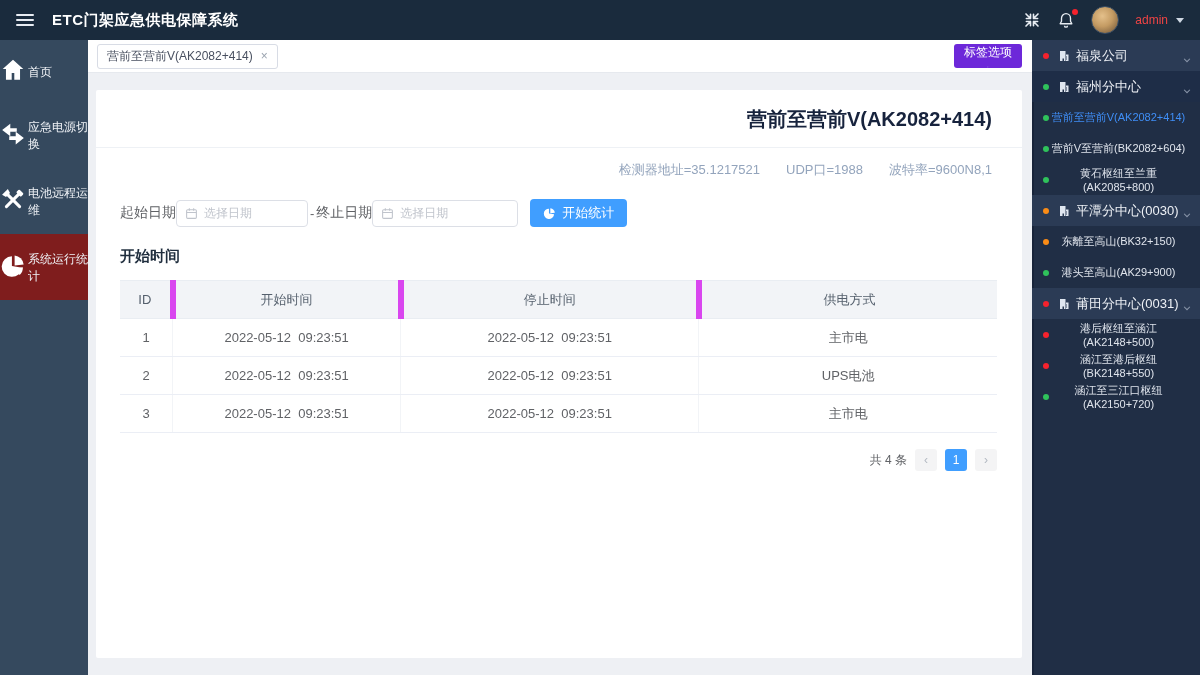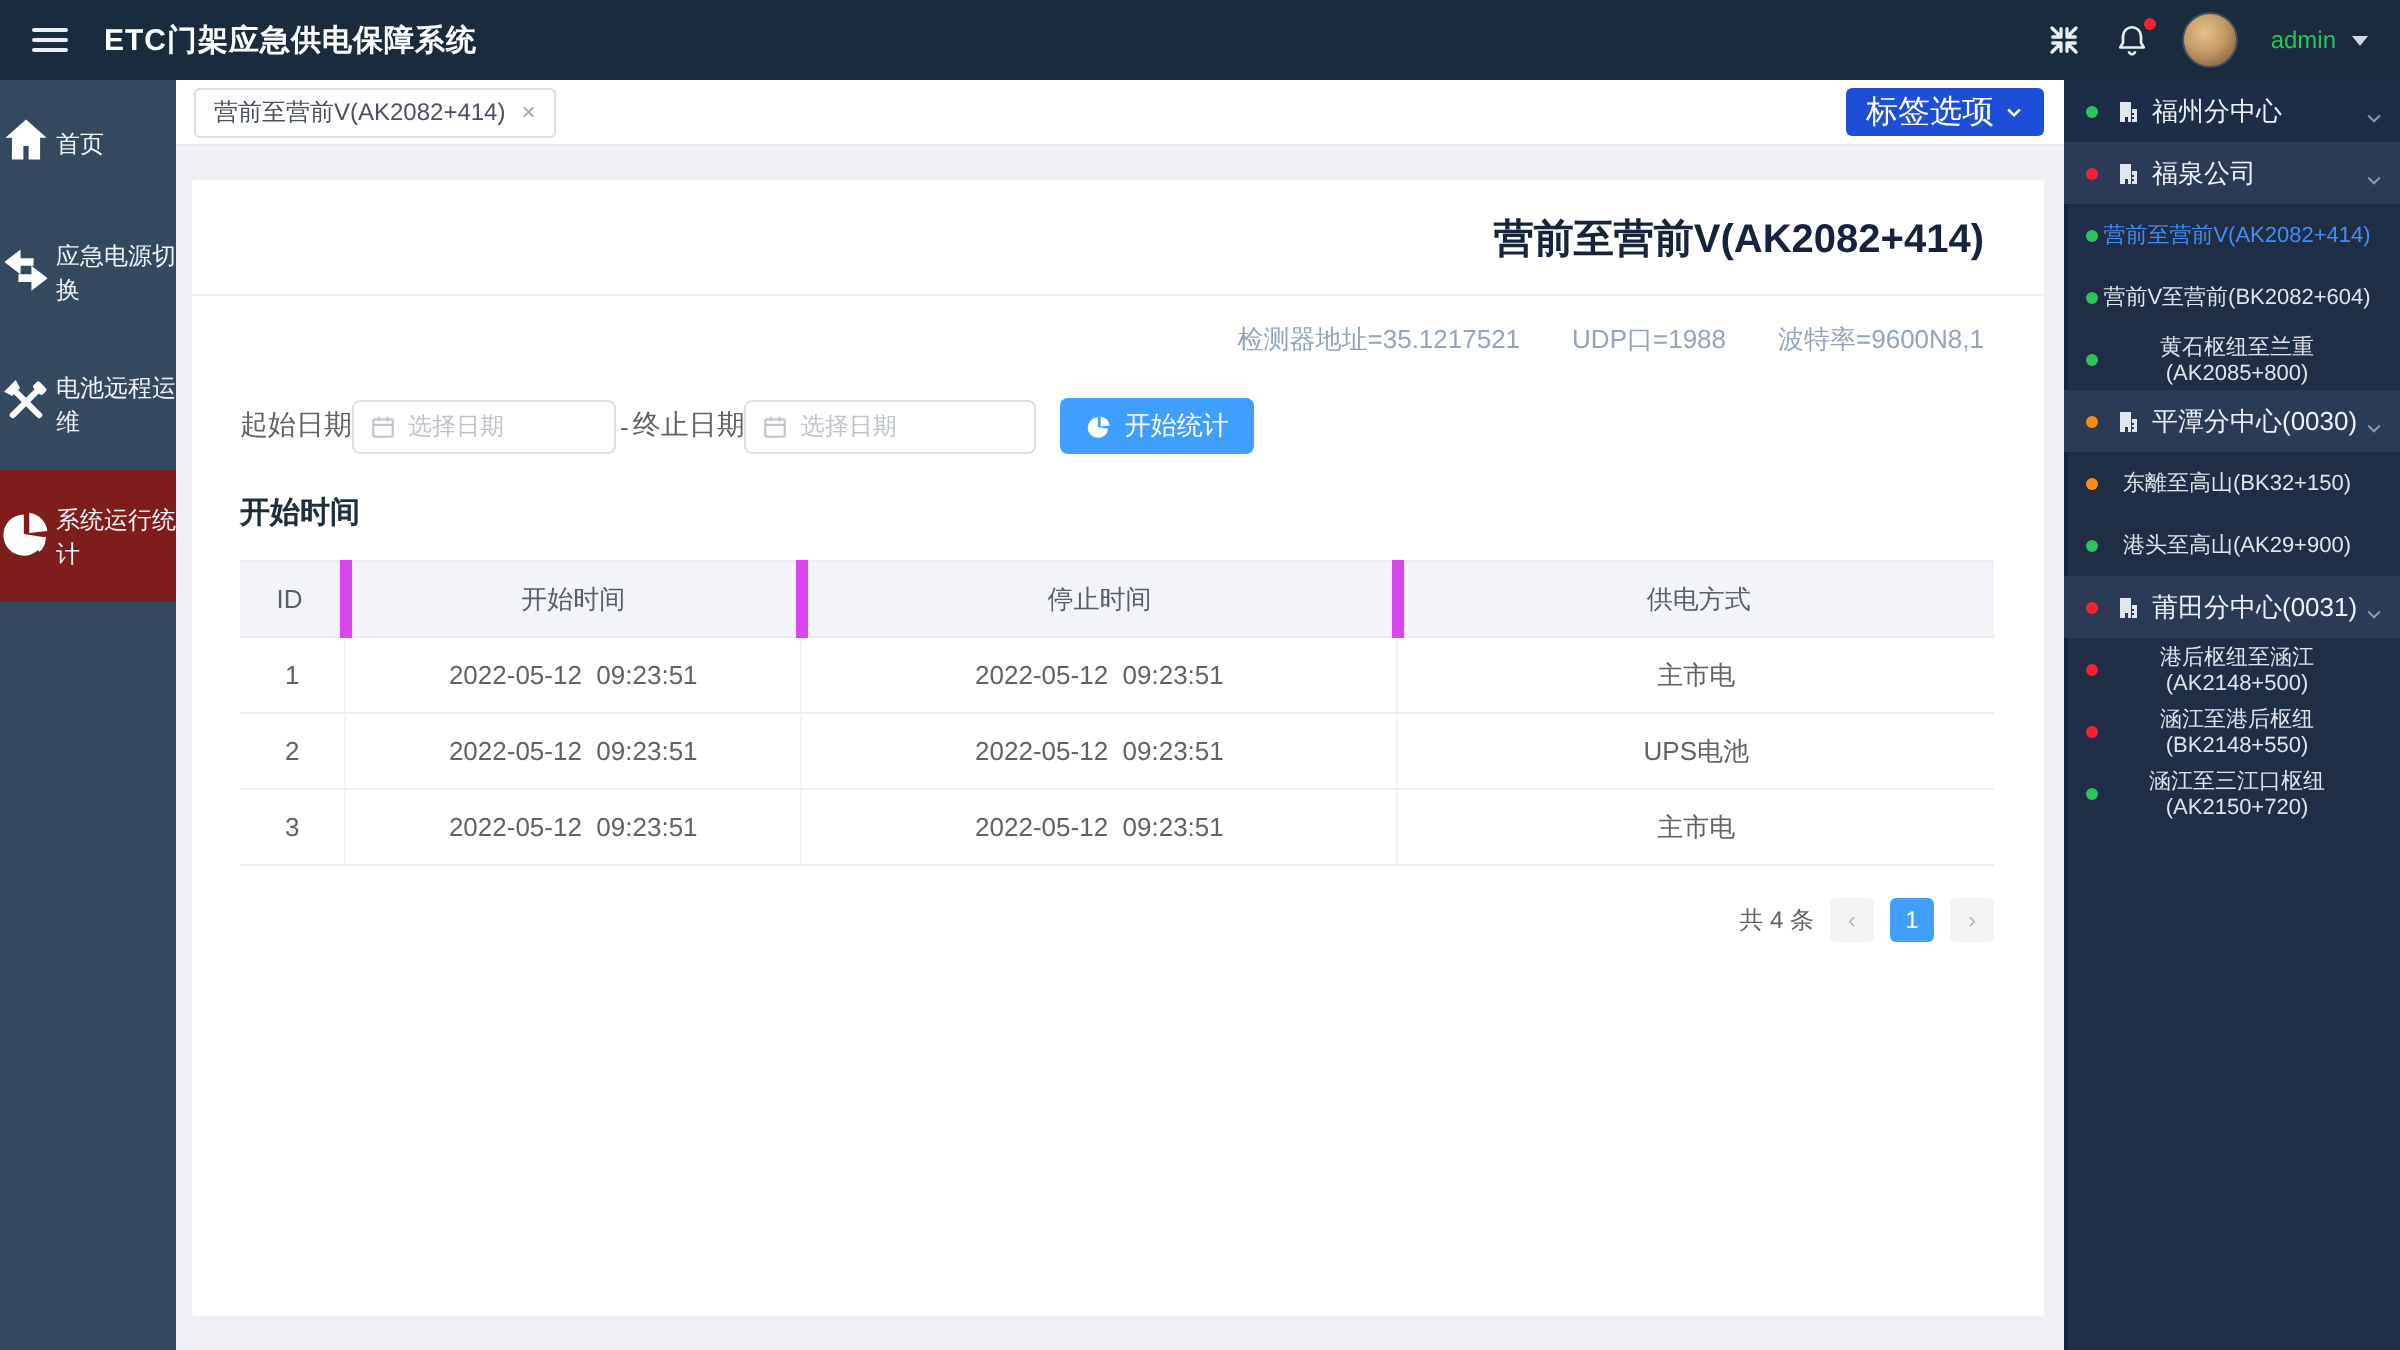--- a/index.html
+++ b/index.html
@@ -11,39 +11,39 @@
   .hamburger { width:18px; display:flex; flex-direction:column; gap:3px; cursor:pointer; margin-right:18px; }
   .hamburger i { display:block; height:2px; background:#e8edf3; border-radius:1px; }
   .app-title { font-size:15px; font-weight:bold; letter-spacing:.5px; }
   .topbar-right { margin-left:auto; display:flex; align-items:center; gap:16px; }
   .tb-icon { width:18px; height:18px; color:#e8edf3; position:relative; display:inline-flex; }
   .tb-icon svg { width:100%; height:100%; }
   .badge-dot { position:absolute; top:-2px; right:-3px; width:6px; height:6px; border-radius:50%; background:#f5222d; }
   .avatar { width:28px; height:28px; border-radius:50%;
     background:radial-gradient(circle at 40% 35%, #e4c08b 0%, #c49b63 45%, #8a6b45 80%, #5f4730 100%);
     border:1px solid #3a4f66; }
-  .admin-label { font-size:12px; color:#22c55e; }
+  .admin-label { font-size:12px; color:#ef4444; }
   .caret-down { width:0; height:0; border-left:4px solid transparent; border-right:4px solid transparent; border-top:5px solid #cfd8e3; margin-left:-8px; }
 
   
   .app { display:flex; height:635px; }
 
   
   .left-rail { width:88px; background:#35495e; display:flex; flex-direction:column; flex-shrink:0; }
   .nav-item { display:flex; flex-direction:row; align-items:center; padding:17px 0 15px; gap:2px; cursor:pointer; color:#fff; }
   .nav-item svg { width:26px; height:26px; }
   .nav-label { font-size:12px; color:#f0f3f7; }
   .nav-item.active { background:#7f1d1d; }
 
   
   .content { flex:1; display:flex; flex-direction:column; min-width:0; }
   .tabbar { height:33px; background:#fff; border-bottom:1px solid #e6e9ee; display:flex; align-items:center; padding:0 10px 0 9px; }
   .tab-chip { height:25px; display:inline-flex; align-items:center; gap:8px; padding:0 9px; border:1px solid #d8dce5; border-radius:3px; background:#fff; font-size:12px; color:#495060; cursor:pointer; }
   .tab-close { color:#9aa3af; font-size:12px; line-height:1; cursor:pointer; }
-  .tag-options-btn { margin-left:auto; height:24px; background:#1d4ed8; color:#fff; border:none; border-radius:3px; font-size:16px; padding:0 10px; display:inline-flex; align-items:center; gap:5px; cursor:pointer; font-family:inherit; }
+  .tag-options-btn { margin-left:auto; height:24px; background:#6d28d9; color:#fff; border:none; border-radius:3px; font-size:12px; padding:0 10px; display:inline-flex; align-items:center; gap:5px; cursor:pointer; font-family:inherit;flex-direction:column; }
   .tag-options-btn svg { width:10px; height:10px; }
 
   .card-wrap { flex:1; padding:17px 10px 17px 8px; }
   .card { background:#fff; height:100%; border-radius:2px; overflow:hidden; }
 
   .page-title { text-align:right; font-size:20px; font-weight:bold; color:#17233d; padding:16px 30px 14px; border-bottom:1px solid #eef1f5; }
   .meta-line { text-align:right; padding:13px 30px 0; font-size:13px; color:#93a4bc; display:flex; justify-content:flex-end; gap:26px; }
 
   .form-row { display:flex; align-items:center; margin:20px 0 0 24px; gap:0; }
   .form-label { font-size:14px; color:#606266; }
@@ -259,46 +259,46 @@
           <span class="pg-btn">‹</span>
           <span class="pg-btn page-active">1</span>
           <span class="pg-btn">›</span>
         </div>
       </div>
     </div>
   </div>
 
   <aside class="right-tree">
 
-    <div class="tree-row group group-dark">
-      <span class="dot" data-dot="green"></span>
-      <span class="bld-icon">
-          <svg viewBox="0 0 24 24" fill="currentColor">
-            <path d="M4 22V2h11v20h-3v-5H9v5zm3-17h2v2H7zm4 0h2v2h-2zM7 9h2v2H7zm4 0h2v2h-2zM7 13h2v2H7zm4 0h2v2h-2zM16 9h5v13h-5v-3h2v-2h-2v-2h2v-2h-2z"></path>
-          </svg>
-        </span>
-      <span class="group-label">福州分中心</span>
-      <span class="tree-chevron"><svg viewBox="0 0 24 24" fill="none" stroke="currentColor" stroke-width="2.5">
-            <path d="M5 9l7 7 7-7"></path>
-          </svg></span>
-    </div>
-
     <div class="tree-row group">
       <span class="dot" data-dot="red"></span>
       <span class="bld-icon">
           <svg viewBox="0 0 24 24" fill="currentColor">
             <path d="M4 22V2h11v20h-3v-5H9v5zm3-17h2v2H7zm4 0h2v2h-2zM7 9h2v2H7zm4 0h2v2h-2zM7 13h2v2H7zm4 0h2v2h-2zM16 9h5v13h-5v-3h2v-2h-2v-2h2v-2h-2z"></path>
           </svg>
         </span>
       <span class="group-label">福泉公司</span>
       <span class="tree-chevron"><svg viewBox="0 0 24 24" fill="none" stroke="currentColor" stroke-width="2.5">
             <path d="M5 9l7 7 7-7"></path>
           </svg></span>
     </div>
 
+    <div class="tree-row group group-dark">
+      <span class="dot" data-dot="green"></span>
+      <span class="bld-icon">
+          <svg viewBox="0 0 24 24" fill="currentColor">
+            <path d="M4 22V2h11v20h-3v-5H9v5zm3-17h2v2H7zm4 0h2v2h-2zM7 9h2v2H7zm4 0h2v2h-2zM7 13h2v2H7zm4 0h2v2h-2zM16 9h5v13h-5v-3h2v-2h-2v-2h2v-2h-2z"></path>
+          </svg>
+        </span>
+      <span class="group-label">福州分中心</span>
+      <span class="tree-chevron"><svg viewBox="0 0 24 24" fill="none" stroke="currentColor" stroke-width="2.5">
+            <path d="M5 9l7 7 7-7"></path>
+          </svg></span>
+    </div>
+
     <div class="tree-row selected">
       <span class="dot" data-dot="green"></span>
       <span class="leaf-label">营前至营前V(AK2082+414)</span>
     </div>
     <div class="tree-row">
       <span class="dot" data-dot="green"></span>
       <span class="leaf-label">营前V至营前(BK2082+604)</span>
     </div>
     <div class="tree-row">
       <span class="dot" data-dot="green"></span>

